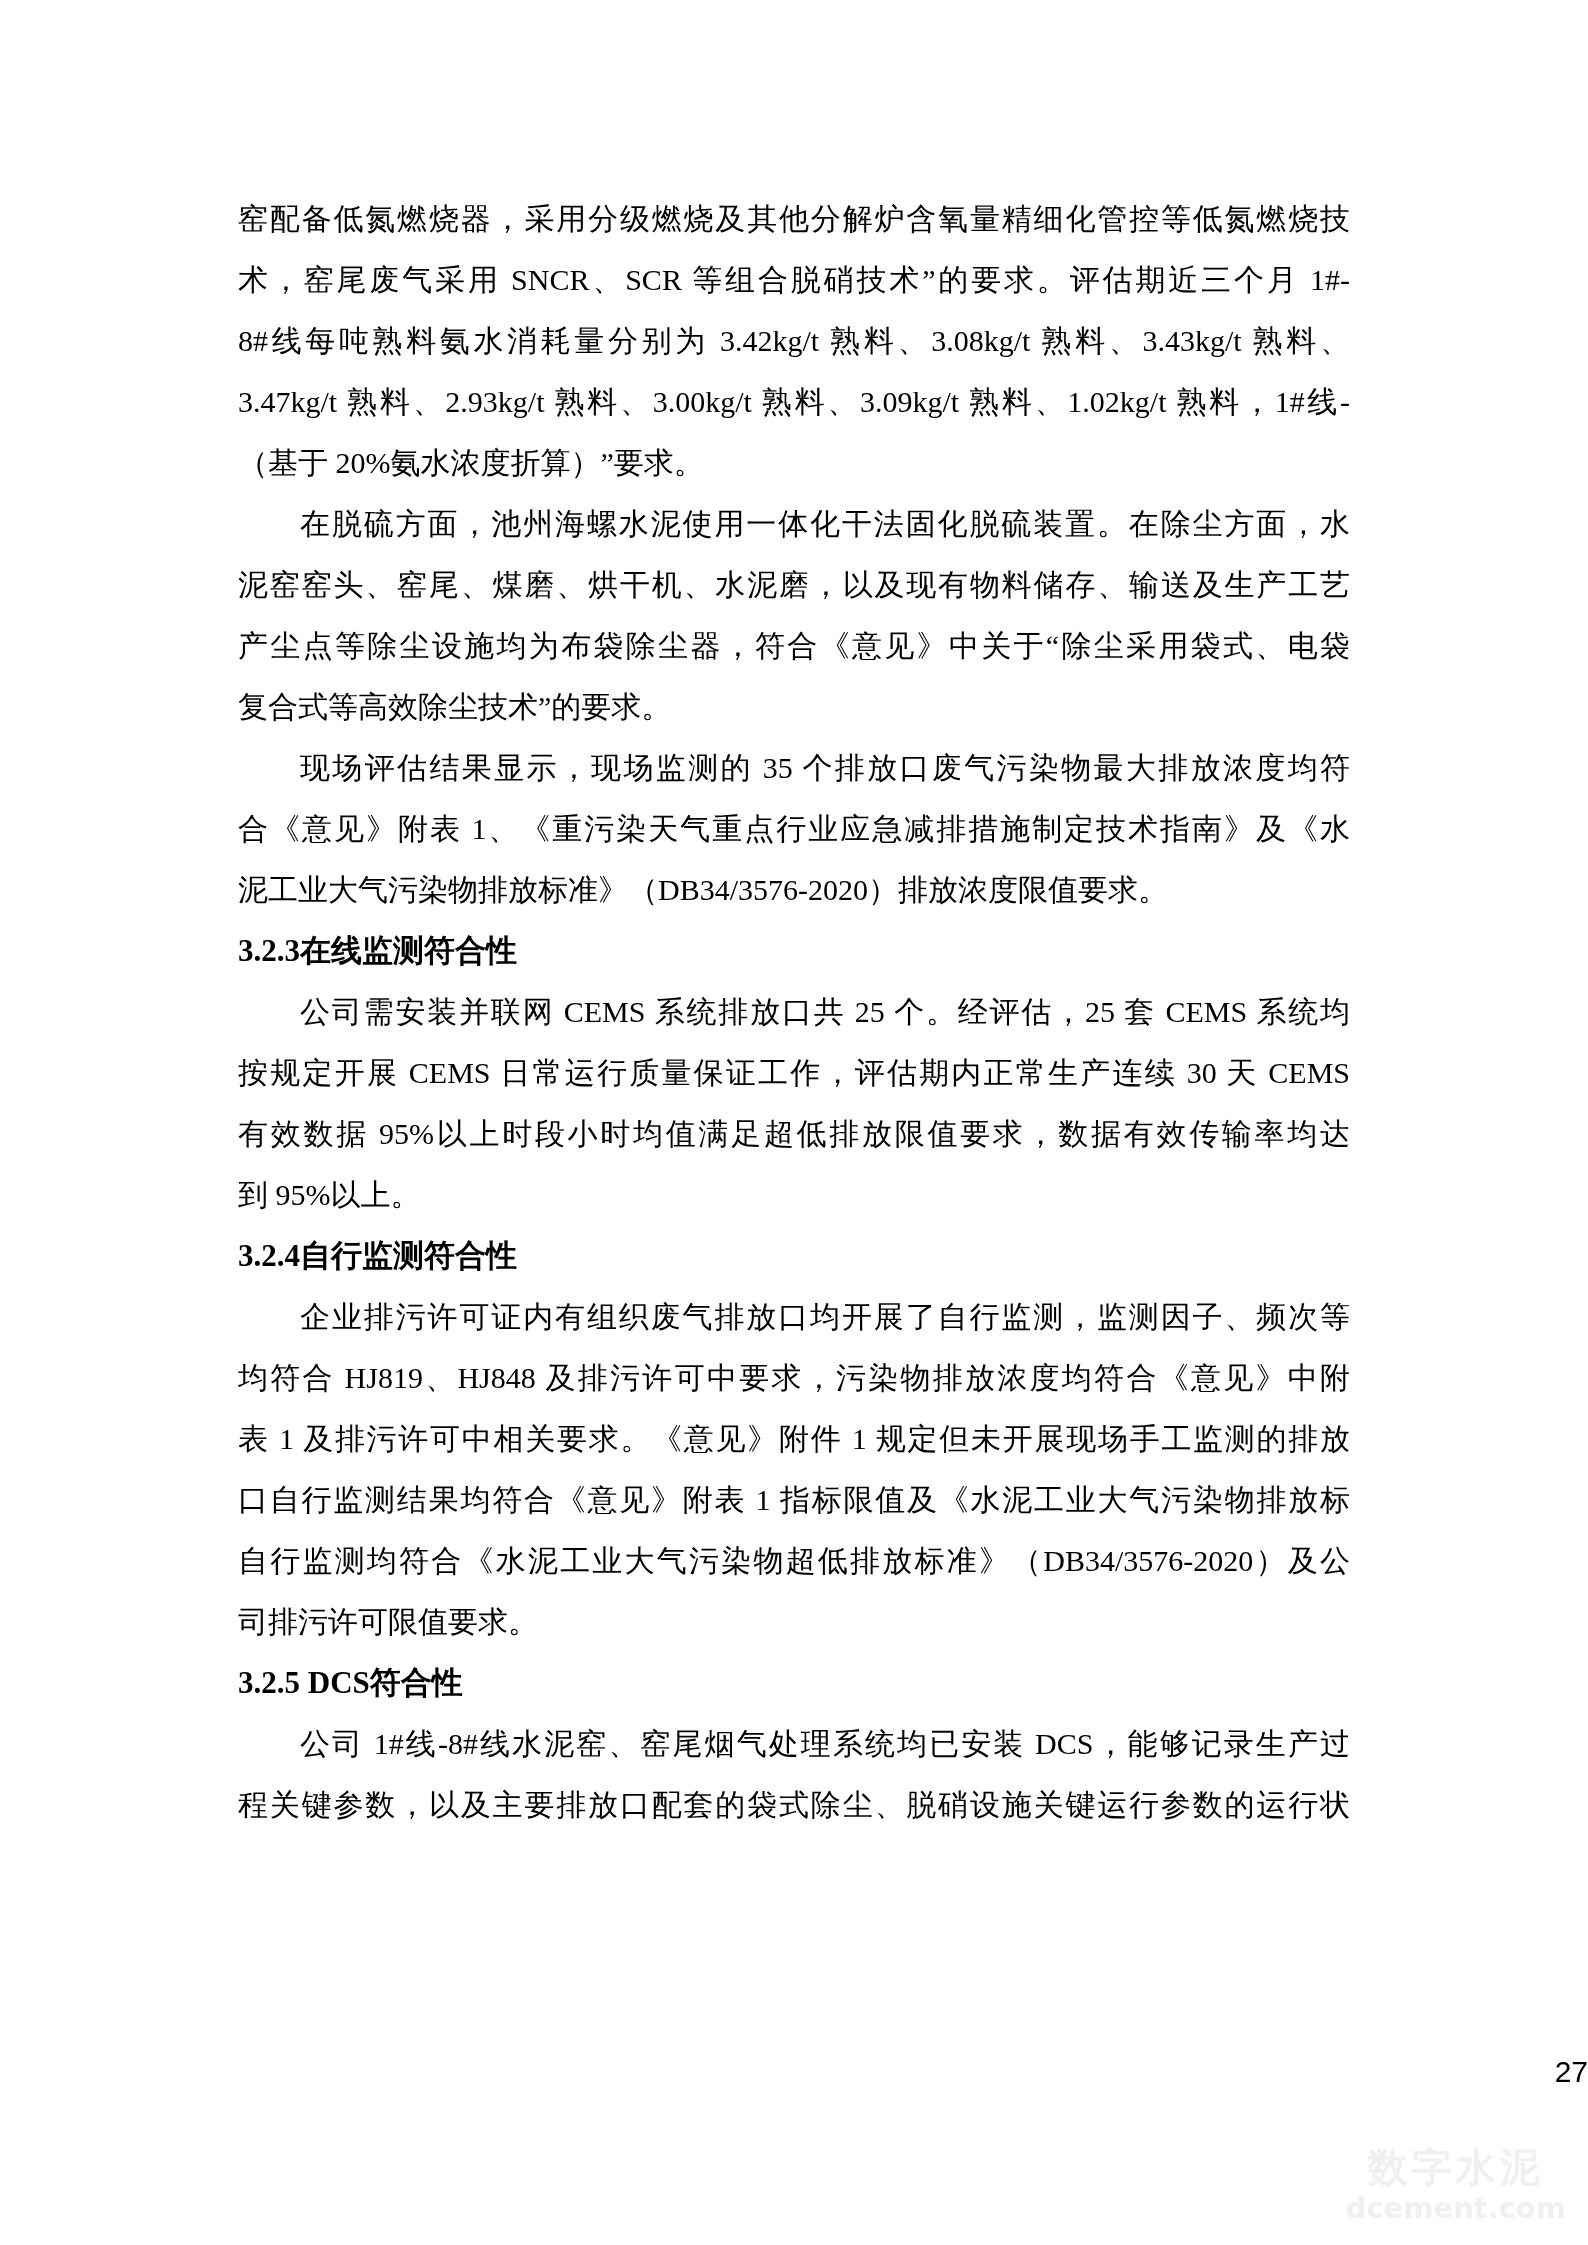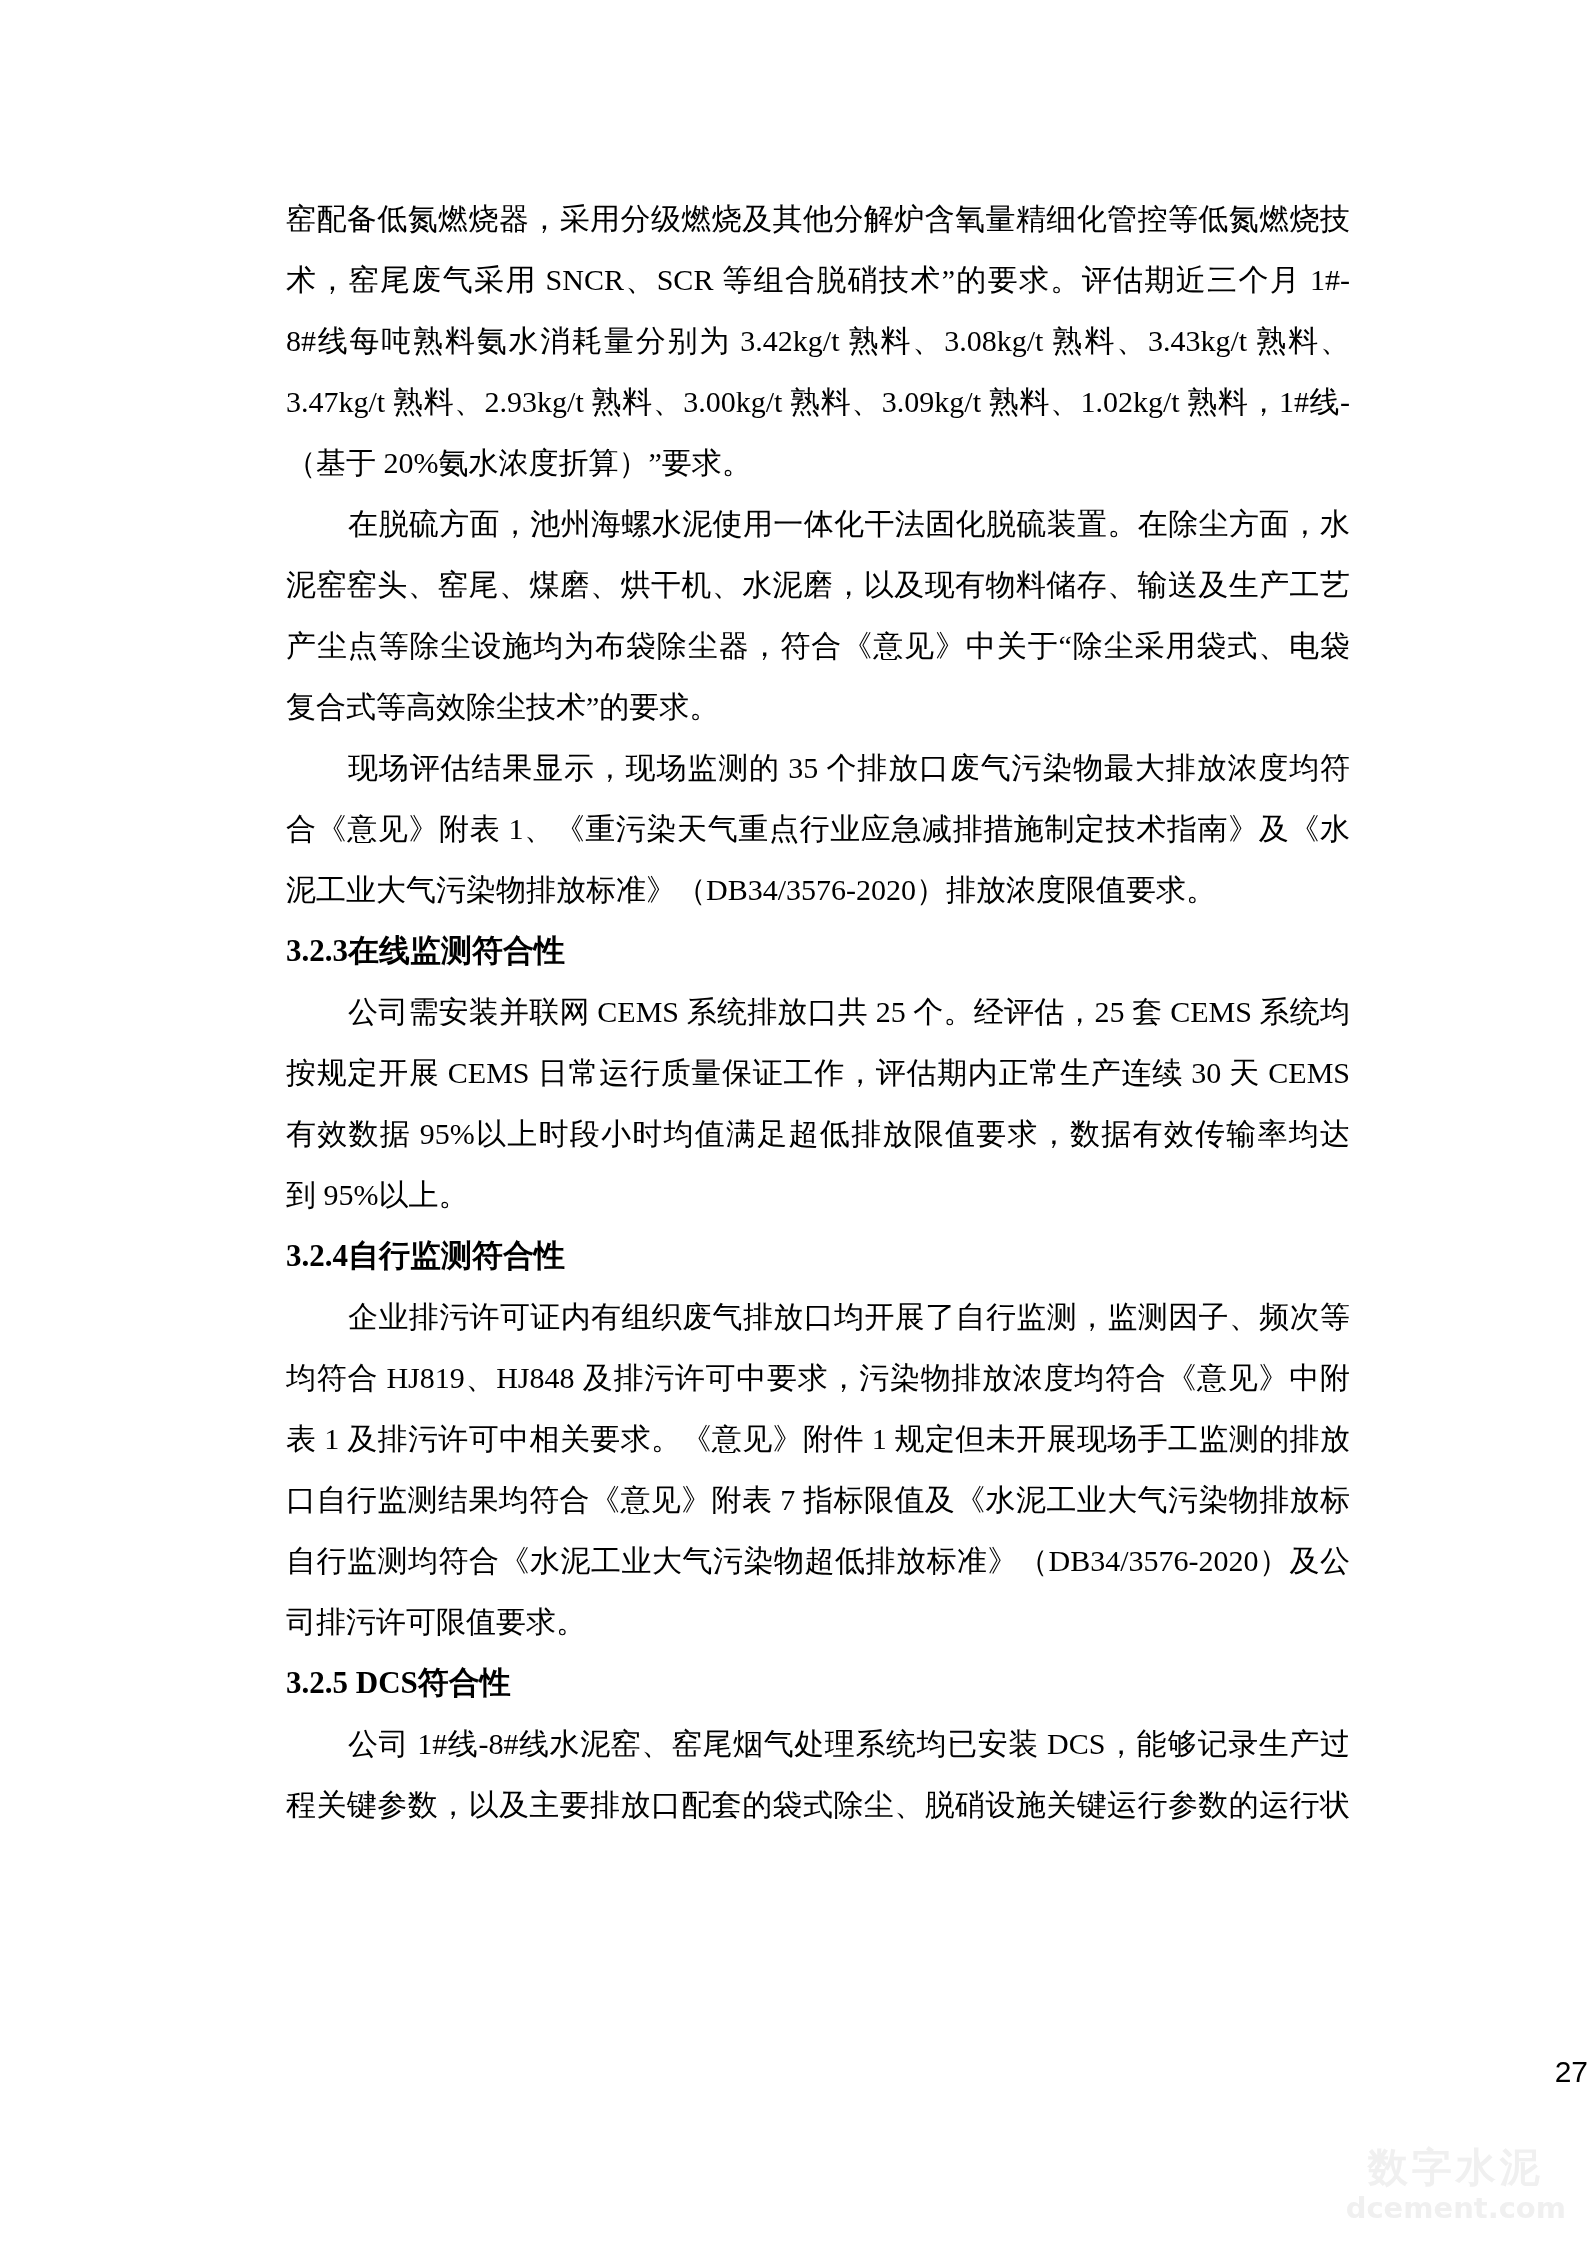--- a/index.html
+++ b/index.html
@@ -21,21 +21,20 @@
   }
   .line {
     height: 61px;
     line-height: 61px;
     font-size: 30px;
     overflow: hidden;
     text-align: justify;
     text-align-last: justify;
     text-justify: inter-character;
     white-space: nowrap;
-    margin-left: 48px;
   }
   .line.end {
     text-align: right;
     text-align-last: left;
   }
   .line.indent { text-indent: 62px; }
   .line.heading {
     font-weight: bold;
     text-align: left;
     text-align-last: left;
@@ -90,21 +89,21 @@
     <div class="line end">泥工业大气污染物排放标准》（DB34/3576-2020）排放浓度限值要求。</div>
     <div class="line heading">3.2.3在线监测符合性</div>
     <div class="line indent">公司需安装并联网 CEMS 系统排放口共 25 个。经评估，25 套 CEMS 系统均</div>
     <div class="line">按规定开展 CEMS 日常运行质量保证工作，评估期内正常生产连续 30 天 CEMS</div>
     <div class="line">有效数据 95%以上时段小时均值满足超低排放限值要求，数据有效传输率均达</div>
     <div class="line end">到 95%以上。</div>
     <div class="line heading">3.2.4自行监测符合性</div>
     <div class="line indent">企业排污许可证内有组织废气排放口均开展了自行监测，监测因子、频次等</div>
     <div class="line">均符合 HJ819、HJ848 及排污许可中要求，污染物排放浓度均符合《意见》中附</div>
     <div class="line">表 1 及排污许可中相关要求。《意见》附件 1 规定但未开展现场手工监测的排放</div>
-    <div class="line">口自行监测结果均符合《意见》附表 7 指标限值及《水泥工业大气污染物排放标</div>
+    <div class="line">口自行监测结果均符合《意见》附表 1 指标限值及《水泥工业大气污染物排放标</div>
     <div class="line">自行监测均符合《水泥工业大气污染物超低排放标准》（DB34/3576-2020）及公</div>
     <div class="line end">司排污许可限值要求。</div>
     <div class="line heading">3.2.5 DCS符合性</div>
     <div class="line indent">公司 1#线-8#线水泥窑、窑尾烟气处理系统均已安装 DCS，能够记录生产过</div>
     <div class="line">程关键参数，以及主要排放口配套的袋式除尘、脱硝设施关键运行参数的运行状</div>
   </main>
 
   <div class="page-number">27</div>
 
   <div class="watermark">

